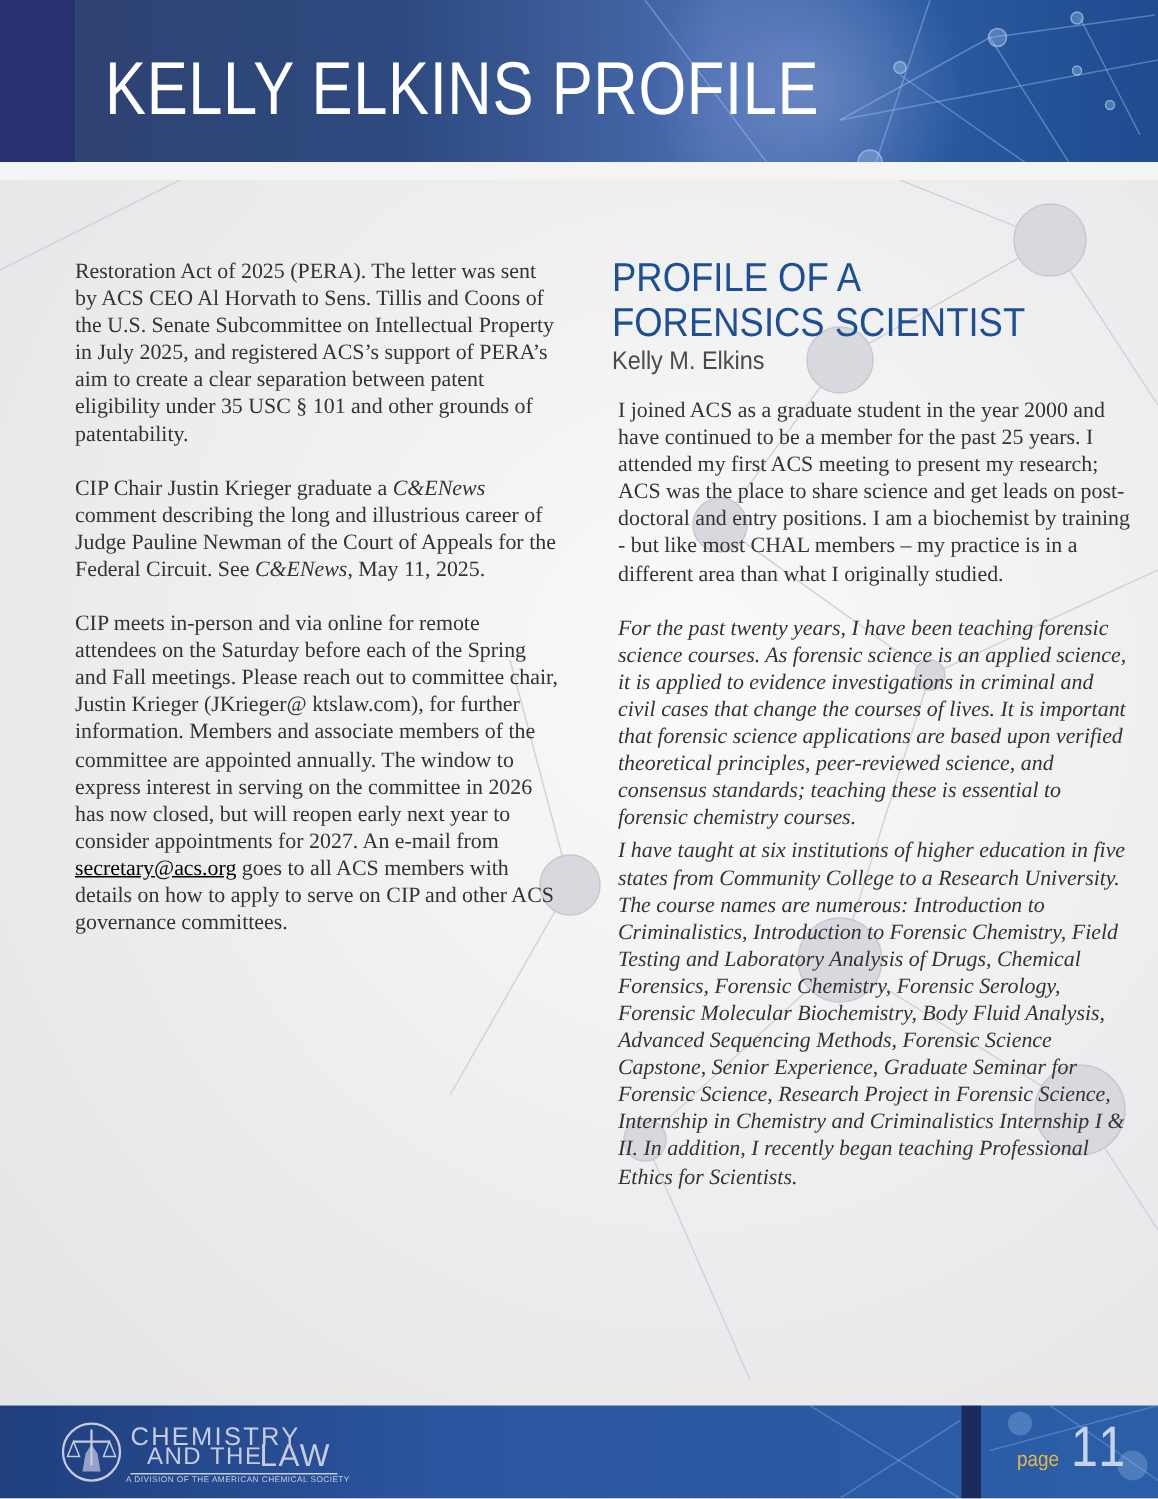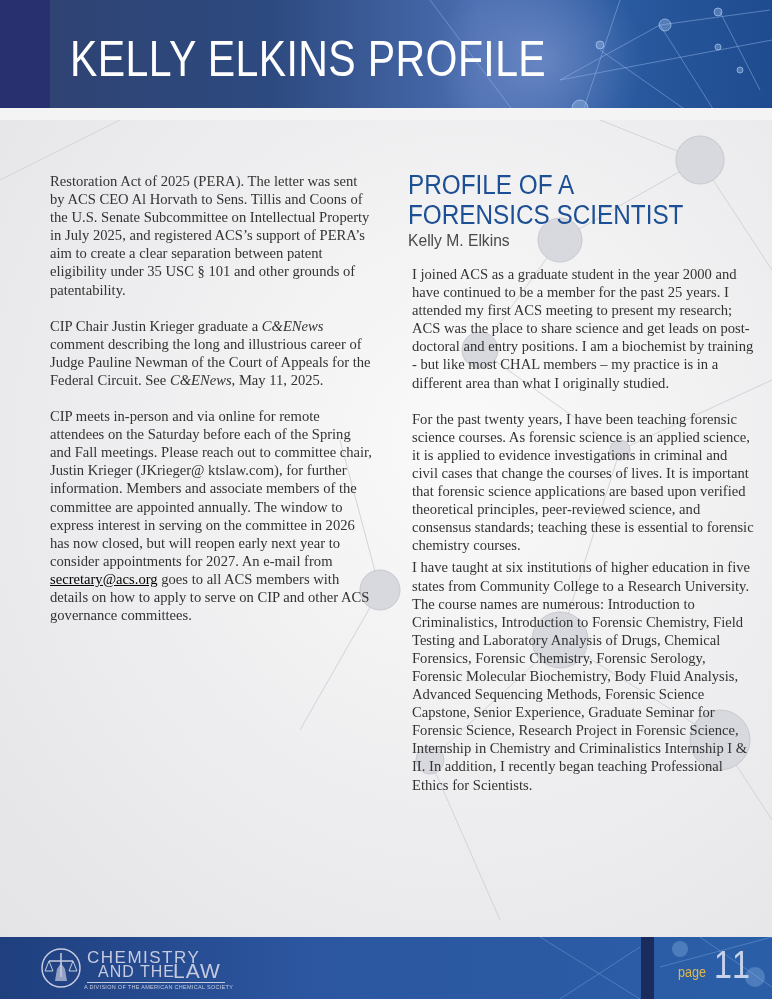--- a/index.html
+++ b/index.html
@@ -17,21 +17,21 @@
   .title { position:absolute; left:70px; top:30px; font-family:"Liberation Sans", sans-serif; font-size:50px; color:#ffffff;
            letter-spacing:0.5px; font-weight:normal; transform:scaleX(0.82); transform-origin:left top; white-space:nowrap; }
   .col { position:absolute; font-size:14.6px; line-height:18.1px; color:#333; }
   .col p { margin:4px; }
   .left { left:46px; top:168px; width:330px; }
   .left p + p { margin-top:18px; }
   .right { left:408px; top:170px; width:350px; }
   .r-h { font-family:"Liberation Sans", sans-serif; color:#1c4f93; font-size:27px; line-height:30px; transform:scaleX(0.9); transform-origin:left top; white-space:nowrap; }
   .r-sub { font-family:"Liberation Sans", sans-serif; color:#4a4a4a; font-size:17px; line-height:20px; margin-top:1px; transform:scaleX(0.92); transform-origin:left top; }
   .r-body { margin-top:14px; }
-  .r-body p + p { margin-top:18px; }
+  .r-body p + p { margin-top:18px;font-style:italic; }
   .r-body p.tight { margin-top:0; }
   em { font-style:italic; }
   a.mail { color:#000000; text-decoration:underline; }
   .footer { position:absolute; left:0; top:937px; width:772px; height:62px;
             background: linear-gradient(90deg, #1f3f7e 0%, #2c56a0 40%, #2b5aa3 70%, #2a5fa8 100%); overflow:hidden;text-align:right; }
   .footer .dark { position:absolute; left:641px; top:0; width:13px; height:62px; background:#1b2c5c; }
   .footer svg.net { position:absolute; left:0; top:0; }
   .logo { position:absolute; left:40px; top:8px; width:200px; height:48px; }
   .logo .seal { position:absolute; left:0; top:2px; width:42px; height:42px; }
   .logo .l1 { position:absolute; left:47px; top:3px; font-family:"Liberation Sans", sans-serif; font-size:17px; color:#c6cbe0; letter-spacing:1.5px; white-space:nowrap; }

